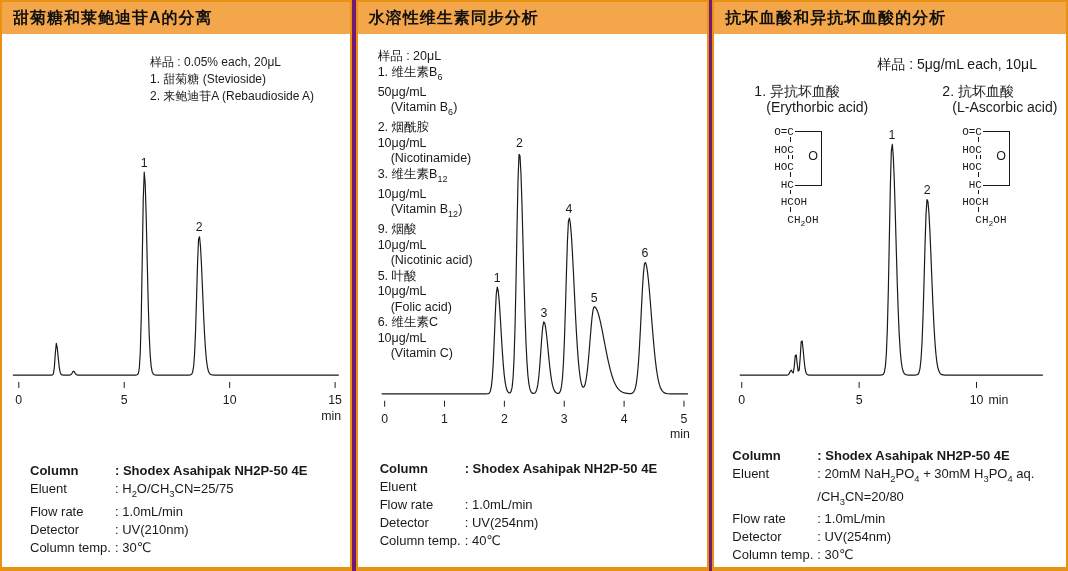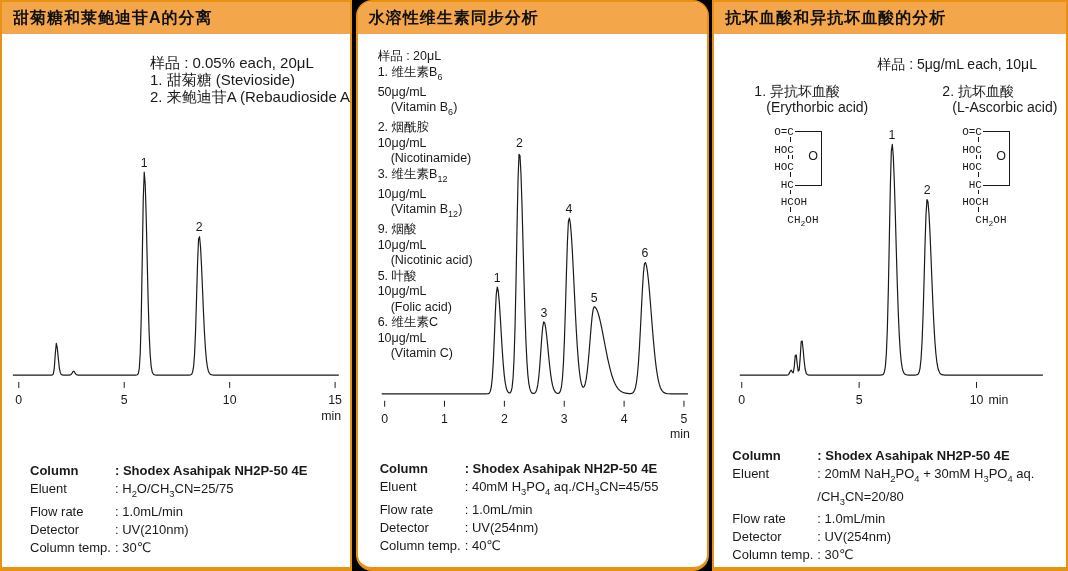--- a/index.html
+++ b/index.html
@@ -1,28 +1,28 @@
 <!DOCTYPE html>
 <html><head>
 <meta charset="utf-8">
 <style>
   html,body{margin:0;padding:0;background:#ffffff;}
   body{font-family:"Liberation Sans","DejaVu Sans",sans-serif;color:#1a1a1a;}
-  .page{width:1068px;height:571px;display:flex;background:#000000;}
+  .page{width:1068px;height:571px;display:flex;background:#701a75;}
   .panel{box-sizing:border-box;height:571px;background:#ffffff;position:relative;
          border:2px solid #E89112;border-bottom-width:4px;overflow:hidden;}
   .p1{width:352px;}
-  .p2{width:354px;margin-left:4px;border-radius:16px;}
+  .p2{width:354px;margin-left:4px;}
   .p3{width:356px;margin-left:3px;}
   .hdr{margin:0;height:32px;box-sizing:border-box;background:#F4A64B;color:#111;
        font-size:16px;font-weight:bold;padding:6px 11px 0 11px;line-height:20px;letter-spacing:1px;}
   .chart{position:absolute;left:0;top:0;width:100%;height:100%;pointer-events:none;}
   .chart text{font-family:"Liberation Sans","DejaVu Sans",sans-serif;font-size:12.5px;fill:#1a1a1a;}
   .abs{position:absolute;}
-  .sampleblock{font-size:15px;line-height:17px;white-space:nowrap;}
+  .sampleblock{font-size:12px;line-height:17px;white-space:nowrap;}
   .vitlist{font-size:12.5px;line-height:15.5px;white-space:nowrap;width:175px;}
   .vrow{display:flex;flex-direction:column;}
   .vname{width:83px;}
   .ven{padding-left:13px;}
   .cond{position:absolute;font-size:13px;line-height:18px;white-space:nowrap;}
   .crow{display:flex;}
   .cl{width:85px;flex:0 0 85px;}
   .crow.b{font-weight:bold;}
   sub{font-size:0.72em;}
   .struct{font-family:Liberation Mono, monospace;font-size:11px;line-height:17.5px;}
@@ -141,21 +141,20 @@
           <div class="ven">(Vitamin C)</div>
         </div>
     </div>
     <div class="cond" style="left:22px;top:458px">
       <div class="crow b">
           <span class="cl">Column</span>
           <span class="cv">: Shodex Asahipak NH2P-50 4E</span>
         </div>
       <div class="crow">
           <span class="cl">Eluent</span>
-          <span class="cv">: 40mM H<sub>3</sub>PO<sub>4</sub> aq./CH<sub>3</sub>CN=45/55</span>
         </div>
       <div class="crow">
           <span class="cl">Flow rate</span>
           <span class="cv">: 1.0mL/min</span>
         </div>
       <div class="crow">
           <span class="cl">Detector</span>
           <span class="cv">: UV(254nm)</span>
         </div>
       <div class="crow">

